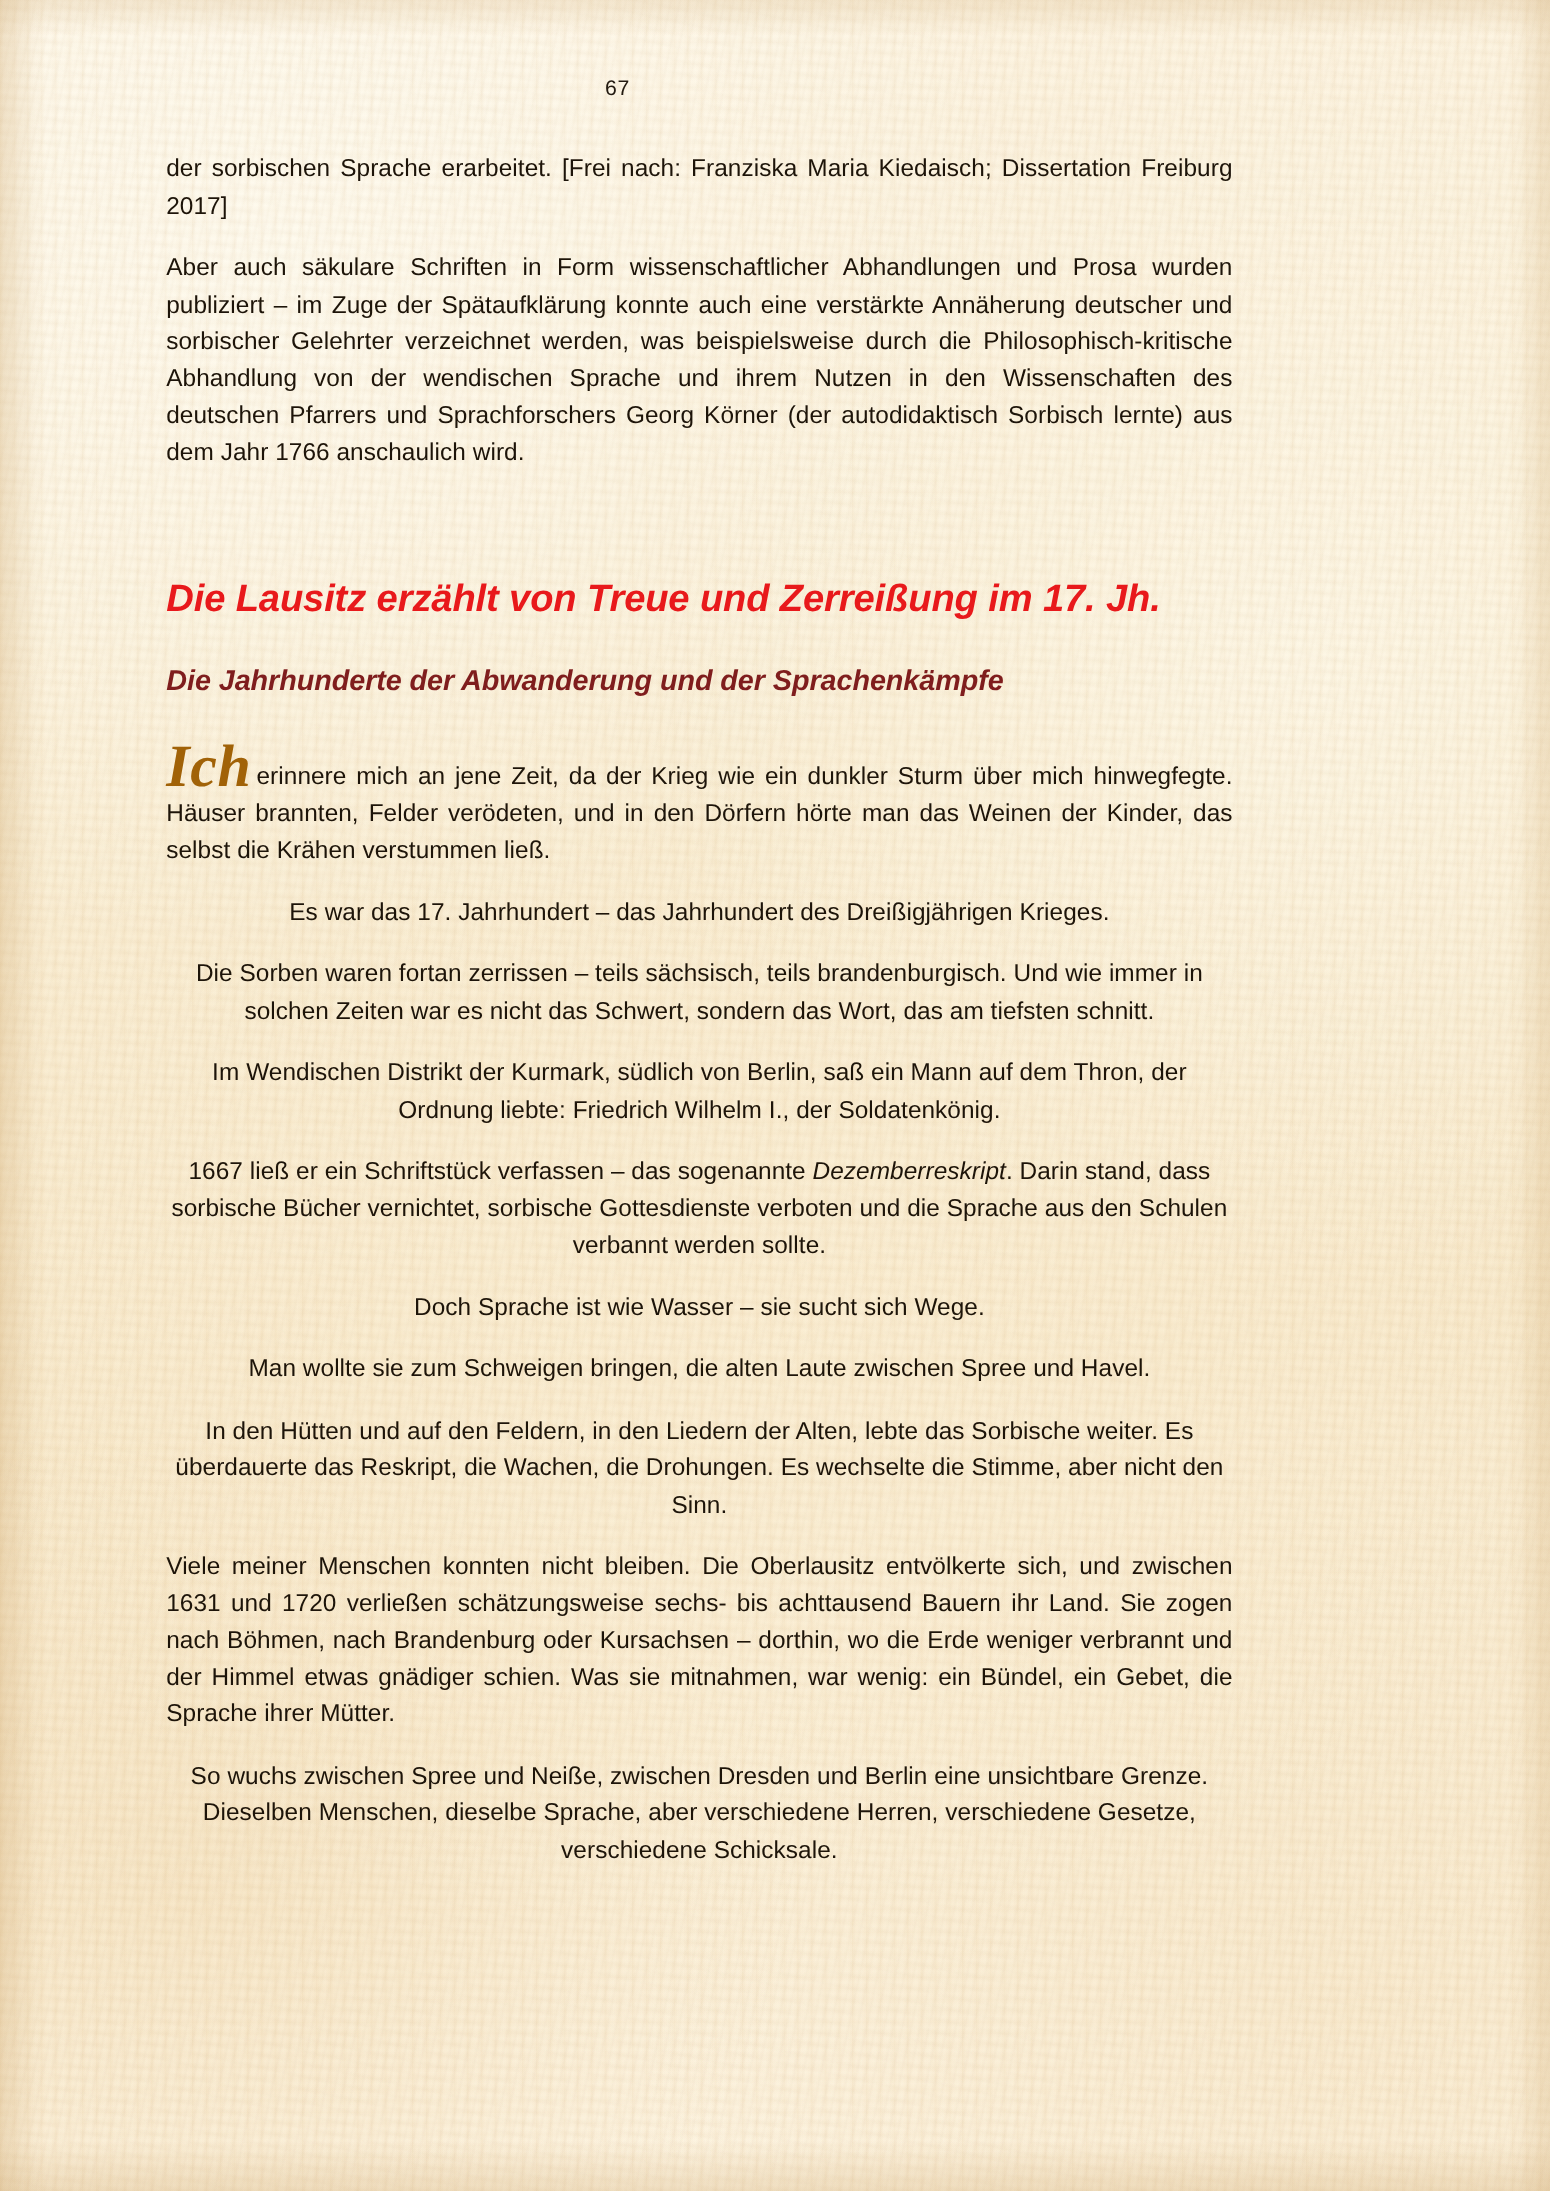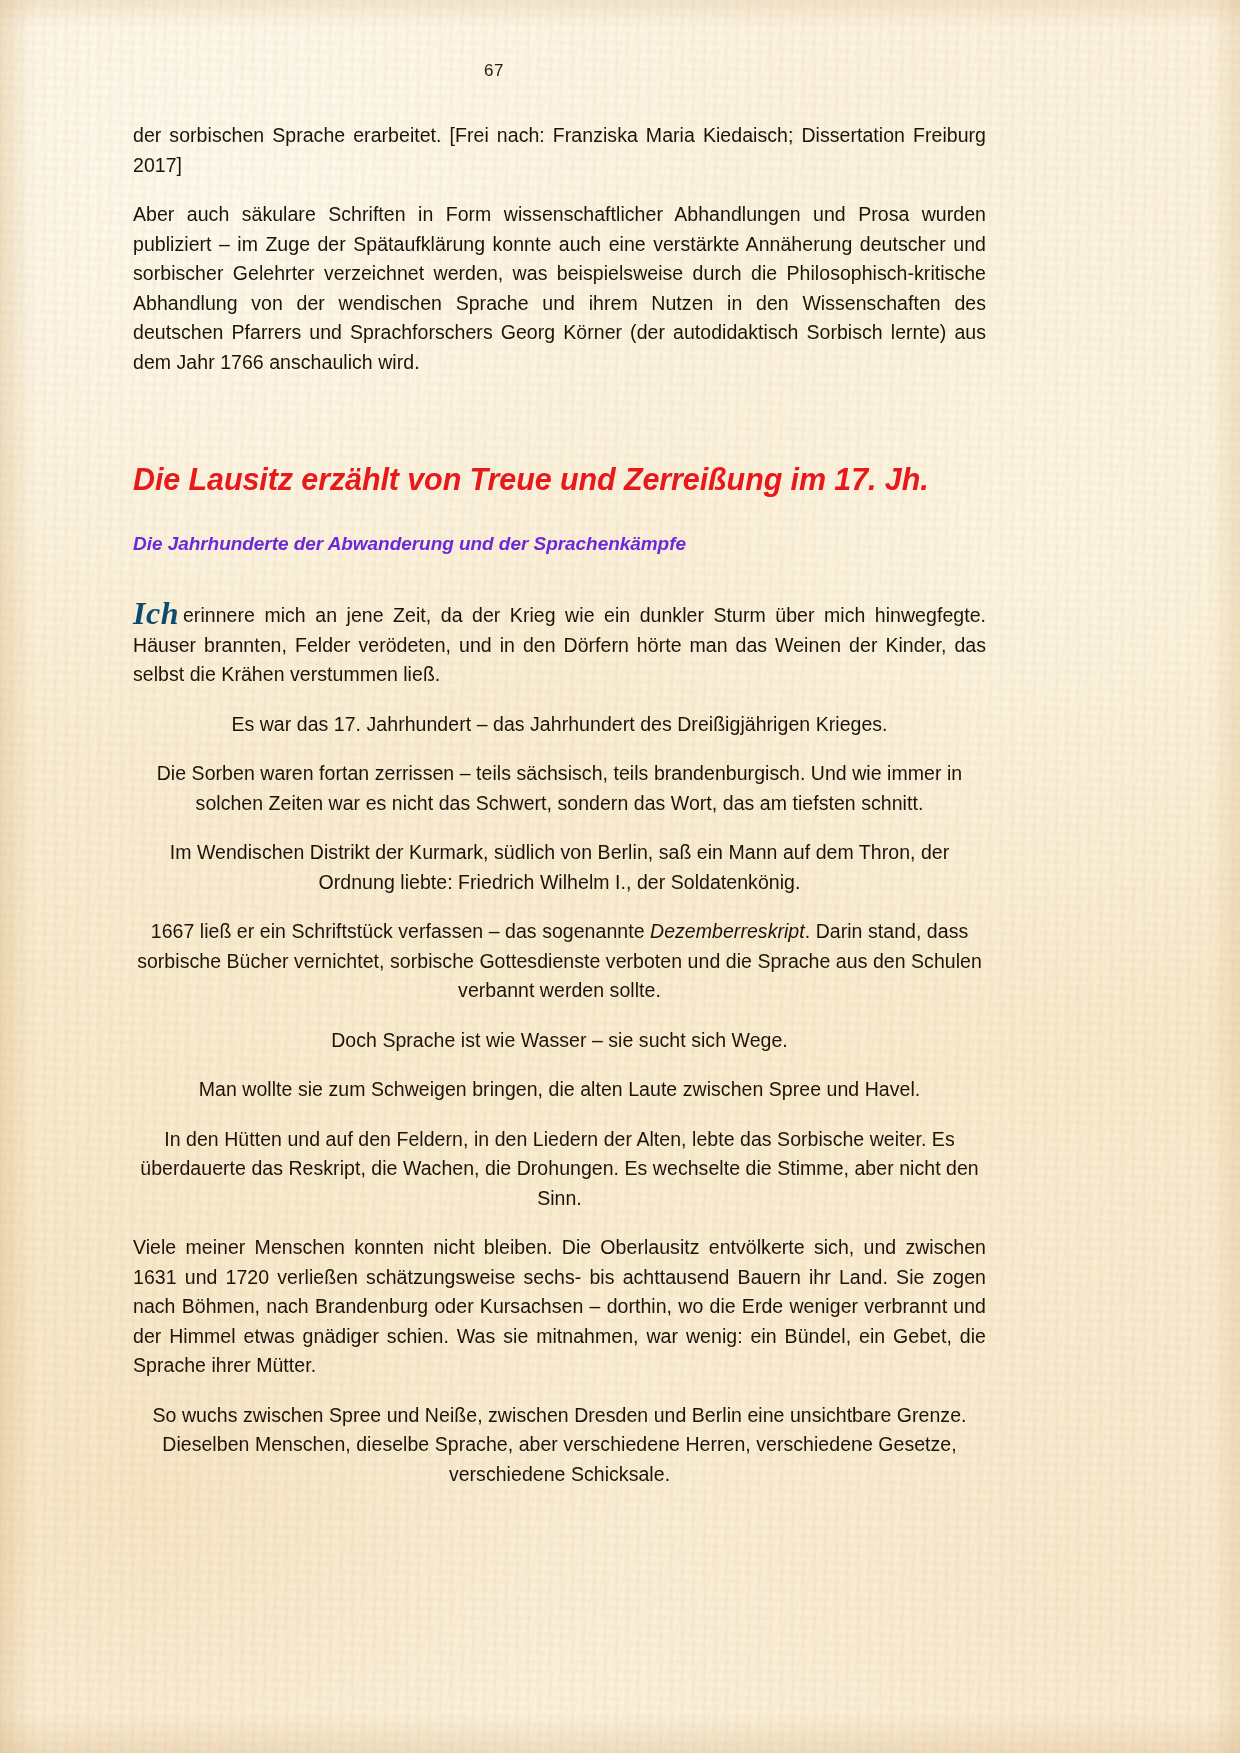--- a/index.html
+++ b/index.html
@@ -116,36 +116,36 @@
     color: #e8191b;
     letter-spacing: -0.1px;
     white-space: nowrap;
   }
 
   h2.chapter-subtitle {
     margin: 34px 0 0 0;
     font-family: "Liberation Sans", sans-serif;
     font-style: italic;
     font-weight: bold;
-    font-size: 19px;
+    font-size: 23px;
     line-height: 26px;
-    color: #6d28d9;
+    color: #7f1d1d;
     letter-spacing: -0.05px;
     white-space: nowrap;
   }
 
   .after-subtitle { height: 42px; }
 
   .dropcap {
     font-family: "Liberation Serif", "DejaVu Serif", serif;
     font-style: italic;
     font-weight: bold;
-    font-size: 32px;
+    font-size: 48px;
     line-height: 29px;
-    color: #0c4a6e;
+    color: #a16207;
     letter-spacing: 0.5px;
     margin-right: 4px;
     vertical-align: -2px;
   }
 
   em.title-italic {
     font-style: italic;
   }
 </style>
 </head>

